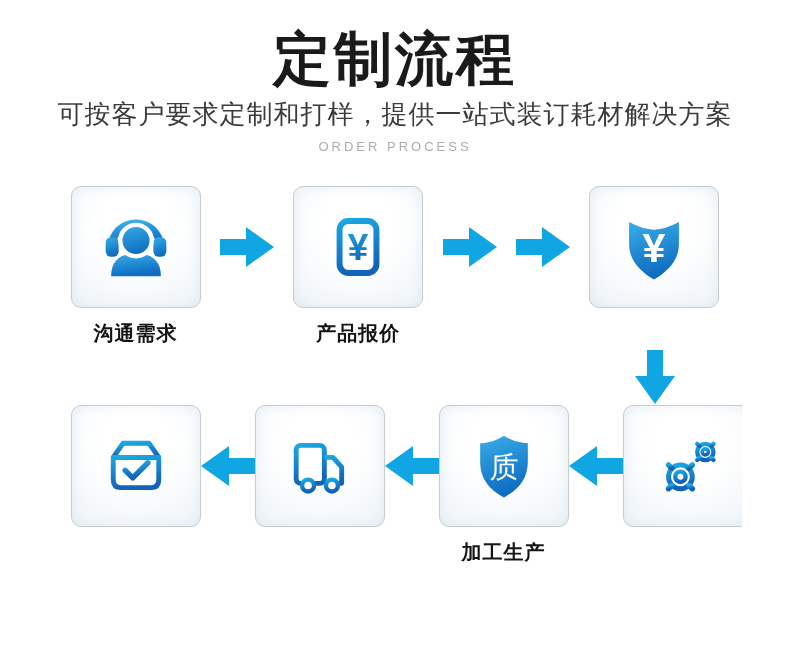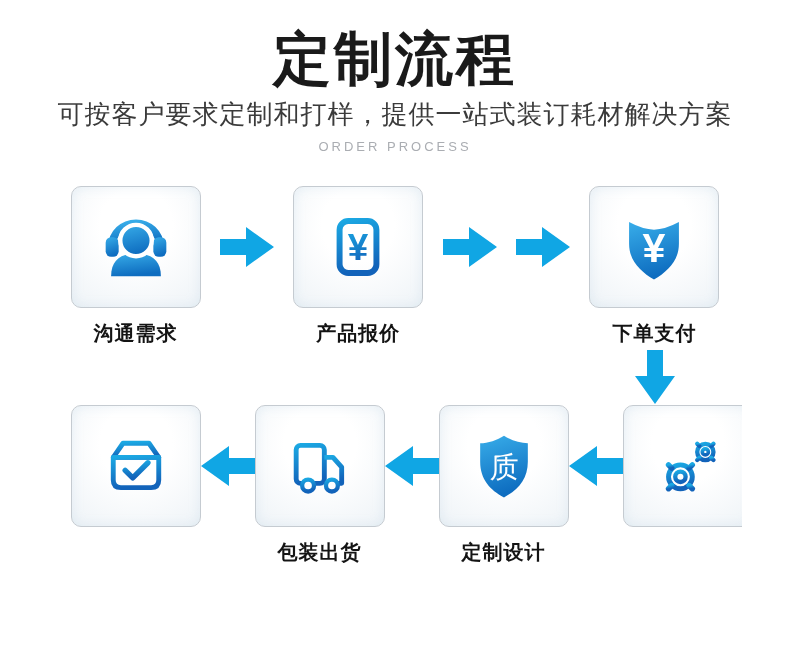--- a/index.html
+++ b/index.html
@@ -96,21 +96,20 @@
         <polygon points="0,12 26,12 26,0 54,20 26,40 26,28 0,28" fill="#10a6e4"></polygon>
       </svg>
 
       <div class="step">
         <div class="card">
           <svg viewBox="0 0 72 72">
             <path d="M13 13 Q26 20 36 20 Q46 20 59 13 L59 33 C59 49 48 59 36 66 C24 59 13 49 13 33 Z" fill="url(#gFill)"></path>
             <text x="36" y="50" text-anchor="middle" font-size="38" font-weight="bold" fill="#ffffff">¥</text>
           </svg>
         </div>
-        <div class="step-label">下单支付</div>
       </div>
     </div>
 
     <div class="connector">
       <div class="down-arrow-wrap">
         <svg width="40" height="54" viewBox="0 0 40 54">
           <polygon points="12,0 28,0 28,26 40,26 20,54 0,26 12,26" fill="#10a6e4"></polygon>
         </svg>
       </div>
     </div>
@@ -133,35 +132,34 @@
 
       <div class="step">
         <div class="card">
           <svg viewBox="0 0 72 72">
             <rect x="14" y="17" width="26" height="35" rx="4" fill="none" stroke="url(#gStroke)" stroke-width="4.5"></rect>
             <path d="M40 28 H48 L56 37 V52 H40" fill="none" stroke="url(#gStroke)" stroke-width="4.5" stroke-linejoin="round"></path>
             <circle cx="25" cy="54" r="5.5" fill="#ffffff" stroke="url(#gStroke)" stroke-width="4"></circle>
             <circle cx="47" cy="54" r="5.5" fill="#ffffff" stroke="url(#gStroke)" stroke-width="4"></circle>
           </svg>
         </div>
-        <div class="step-label">包装出货</div>
       </div>
 
       <svg class="flow-arrow" width="54" height="40" viewBox="0 0 54 40">
         <polygon points="54,12 28,12 28,0 0,20 28,40 28,28 54,28" fill="#10a6e4"></polygon>
       </svg>
 
       <div class="step">
         <div class="card">
           <svg viewBox="0 0 72 72">
             <path d="M36 8 C30 12 21 15 14 15 L14 32 C14 48 23 58 36 65 C49 58 58 48 58 32 L58 15 C51 15 42 12 36 8 Z" fill="url(#gFill)"></path>
             <text x="36" y="46" text-anchor="middle" font-size="27" fill="#ffffff">质</text>
           </svg>
         </div>
-        <div class="step-label">定制设计</div>
+        <div class="step-label">加工生产</div>
       </div>
 
       <svg class="flow-arrow" width="54" height="40" viewBox="0 0 54 40">
         <polygon points="54,12 28,12 28,0 0,20 28,40 28,28 54,28" fill="#10a6e4"></polygon>
       </svg>
 
       <div class="step">
         <div class="card">
           <svg viewBox="0 0 72 72">
 

